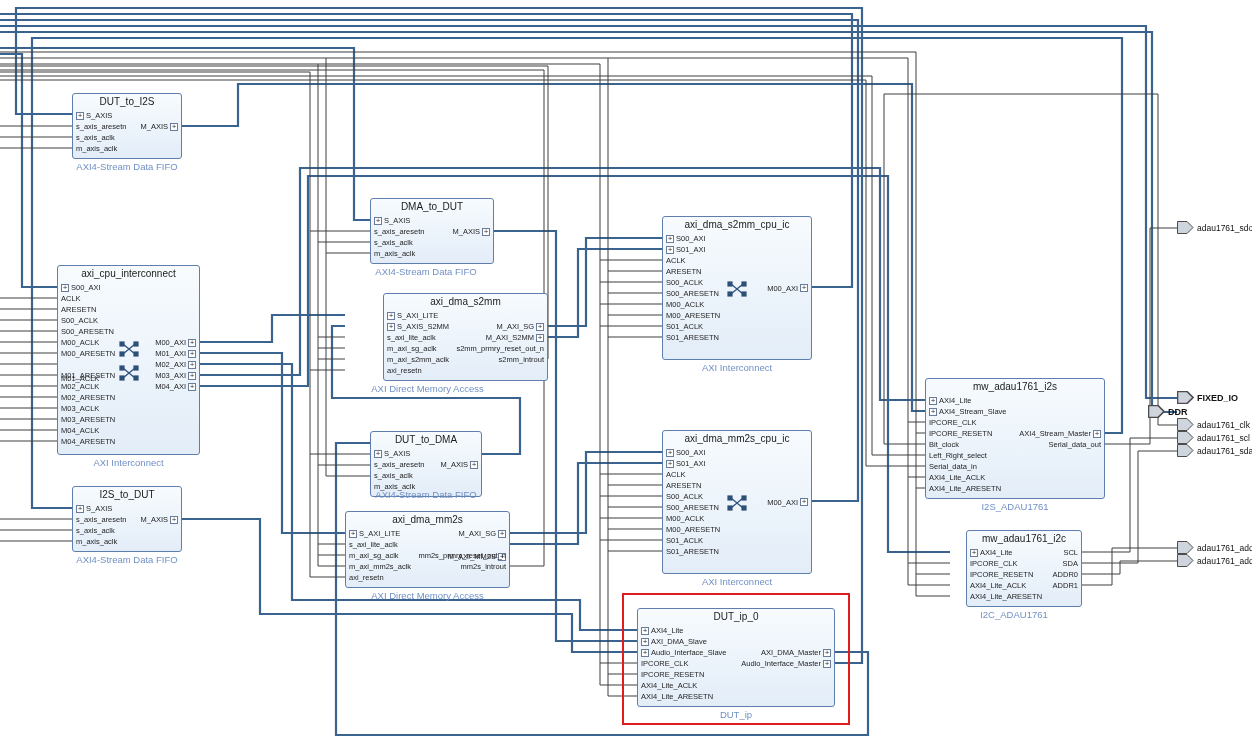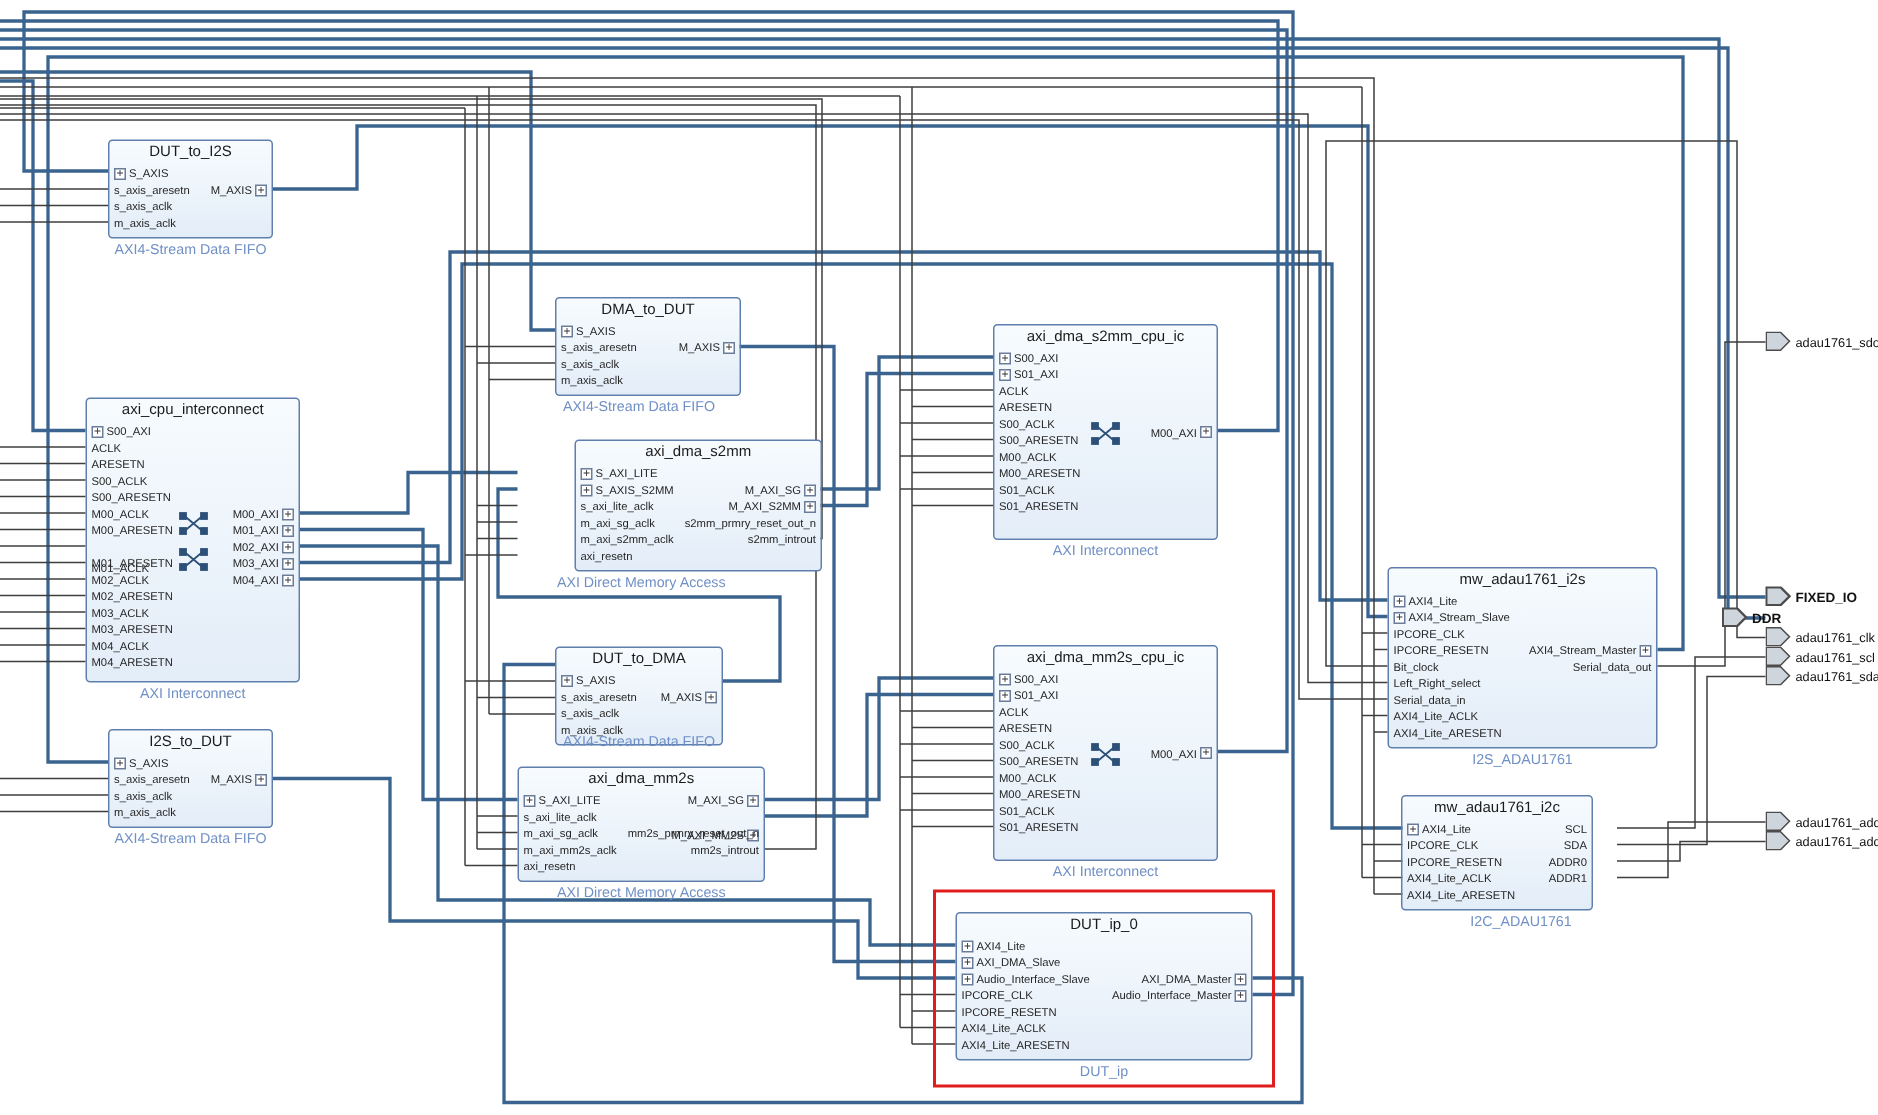--- a/index.html
+++ b/index.html
@@ -548,21 +548,21 @@
       </div>
       <div class="port pr" style="top: 49px;">
         <span class="plabel">AXI4_Stream_Master</span>
         <span class="plus">+</span>
       </div>
       <div class="port pr" style="top: 60px;">
         <span class="plabel">Serial_data_out</span>
       </div>
     </div>
     <div class="btype" style="left: 905px; top: 501px; width: 220px;">I2S_ADAU1761</div>
-    <div class="block" style="left: 934px; top: 530px; width: 128px; height: 77px;">
+    <div class="block" style="left: 966px; top: 530px; width: 116px; height: 77px;">
       <div class="btitle">mw_adau1761_i2c</div>
       <div class="port pl" style="top: 16px;">
         <span class="plus">+</span>
         <span class="plabel">AXI4_Lite</span>
       </div>
       <div class="port pl" style="top: 27px;">
         <span class="plabel">IPCORE_CLK</span>
       </div>
       <div class="port pl" style="top: 38px;">
         <span class="plabel">IPCORE_RESETN</span>

